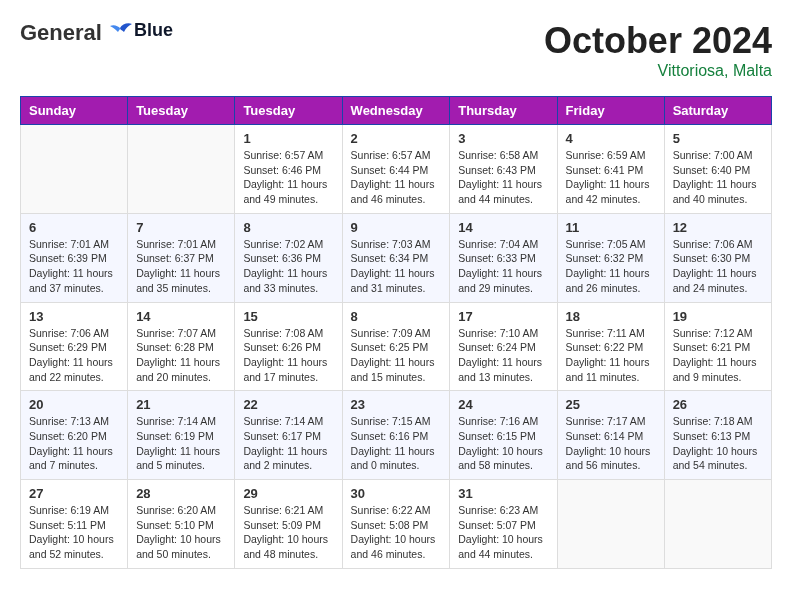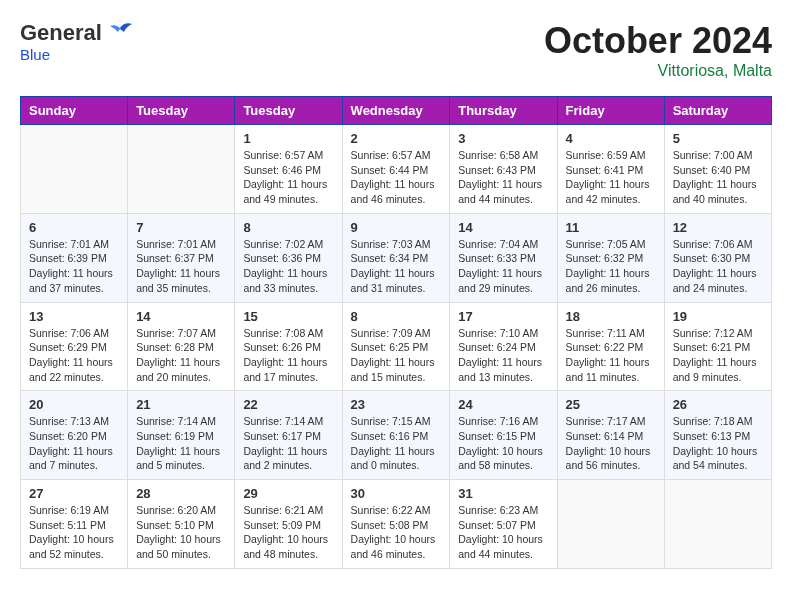--- a/index.html
+++ b/index.html
@@ -11,21 +11,21 @@
       padding: 20px;
     }
     .header {
       display: flex;
       justify-content: space-between;
       align-items: flex-start;
       margin-bottom: 16px;
     }
     .logo {
       display: flex;
-      flex-direction: column;
+      flex-direction: row;
       align-items: flex-start;
     }
     .logo-row {
       display: flex;
       align-items: center;
       gap: 4px;
     }
     .title-block {
       text-align: right;
     }
@@ -89,21 +89,21 @@
 <div class="header">
   <div class="logo">
     <div class="logo-row">
       <span style="font-size:22px;font-weight:bold;color:#333;">General</span>
       <svg width="28" height="22" viewBox="0 0 28 22">
         <path d="M14,6 C16,2 22,0 26,2 C22,4 20,6 18,10 C16,8 14,8 14,6Z" fill="#2255cc"></path>
         <path d="M14,6 C12,4 8,2 4,4 C8,6 10,8 12,10 C13,8 14,8 14,6Z" fill="#4488ee"></path>
       </svg>
     </div>
     <div>
-      <span style="font-size:15px;font-weight:normal;color:#1d4ed8;">Blue</span>
+      <span style="font-size:18px;font-weight:bold;color:#0f172a;">Blue</span>
     </div>
   </div>
   <div class="title-block">
     <div class="month-year">October 2024</div>
     <div class="location">Vittoriosa, Malta</div>
   </div>
 </div>
 
 <table class="calendar">
   <thead>

